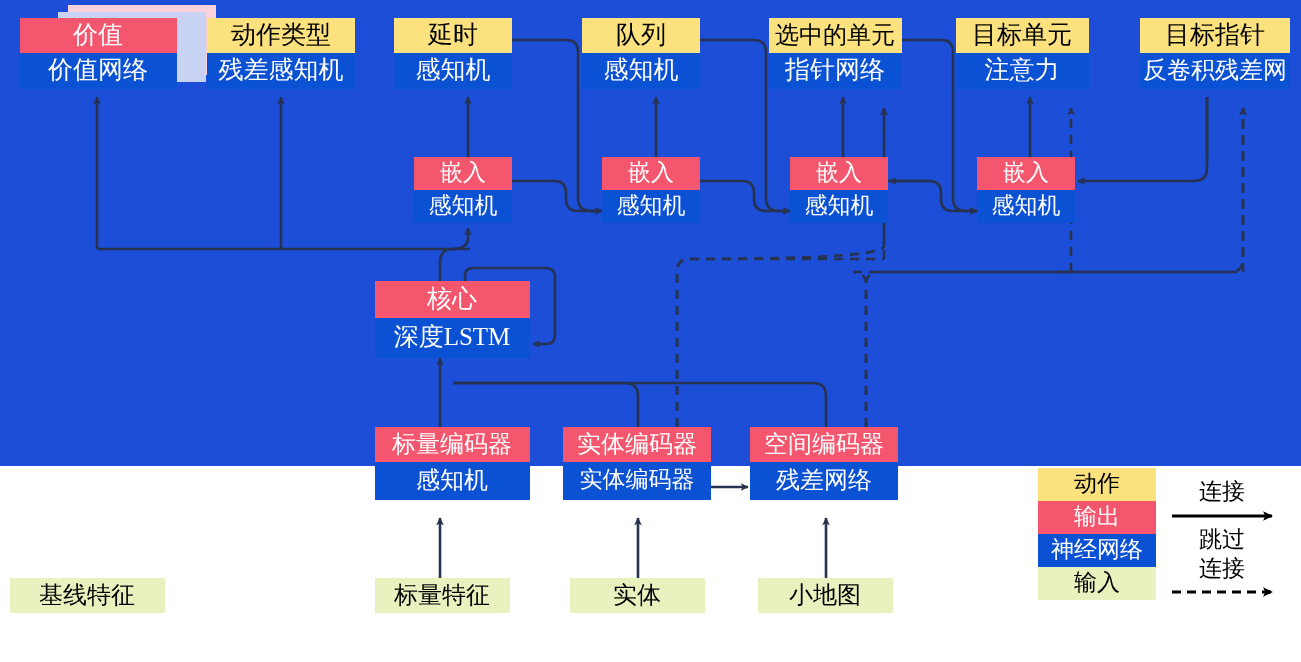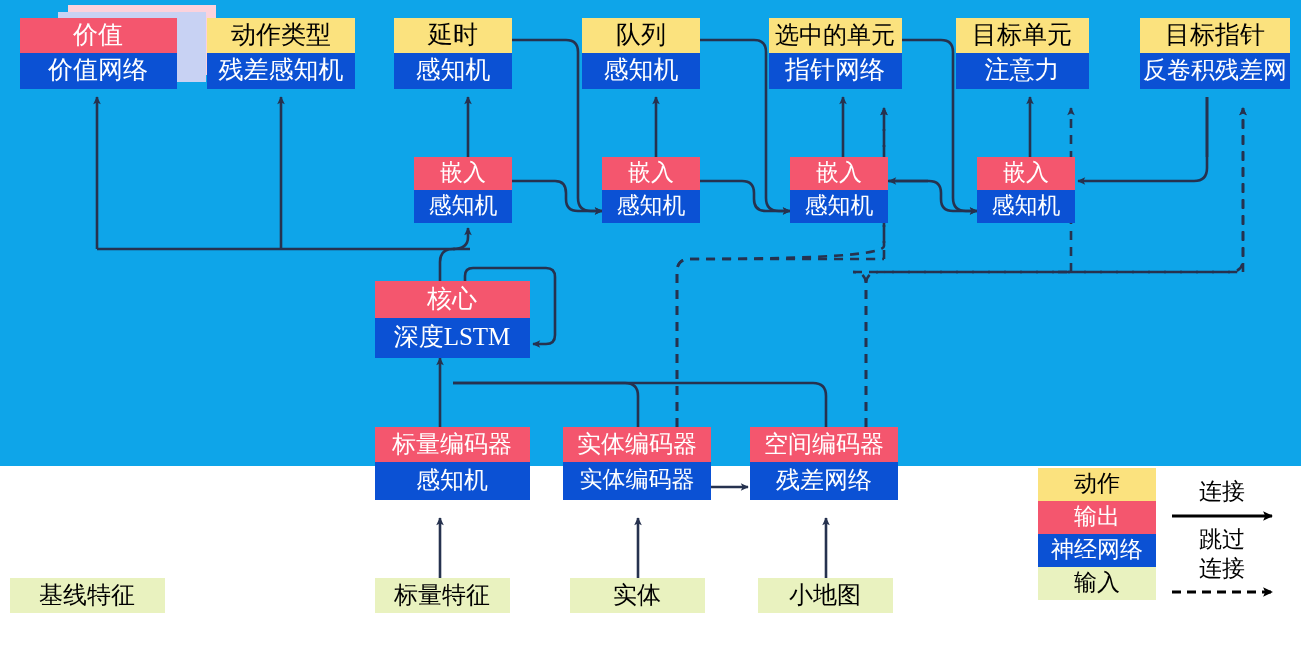--- a/index.html
+++ b/index.html
@@ -1,18 +1,18 @@
 <!DOCTYPE html>
 <html><head>
 <meta charset="utf-8">
 <style>
   html,body{margin:0;padding:0;background:#ffffff;}
   body{width:1301px;height:662px;overflow:hidden;
        font-family:"Liberation Serif","DejaVu Serif",serif;}
-  #stage{position:relative;width:1301px;height:466px;background:#0ea5e9;}
+  #stage{position:relative;width:1301px;height:466px;background:#1d4ed8;}
   svg{position:absolute;left:0;top:0;width:1301px;height:662px;}
   .lbl{dominant-baseline:middle;text-anchor:middle;}
 </style>
 </head>
 <body>
 
 <div id="stage">
 <svg viewBox="0 0 1301 662">
   <defs>
     <marker id="arw" markerWidth="9" markerHeight="9" refX="7.6" refY="4.2" orient="auto" markerUnits="userSpaceOnUse">

